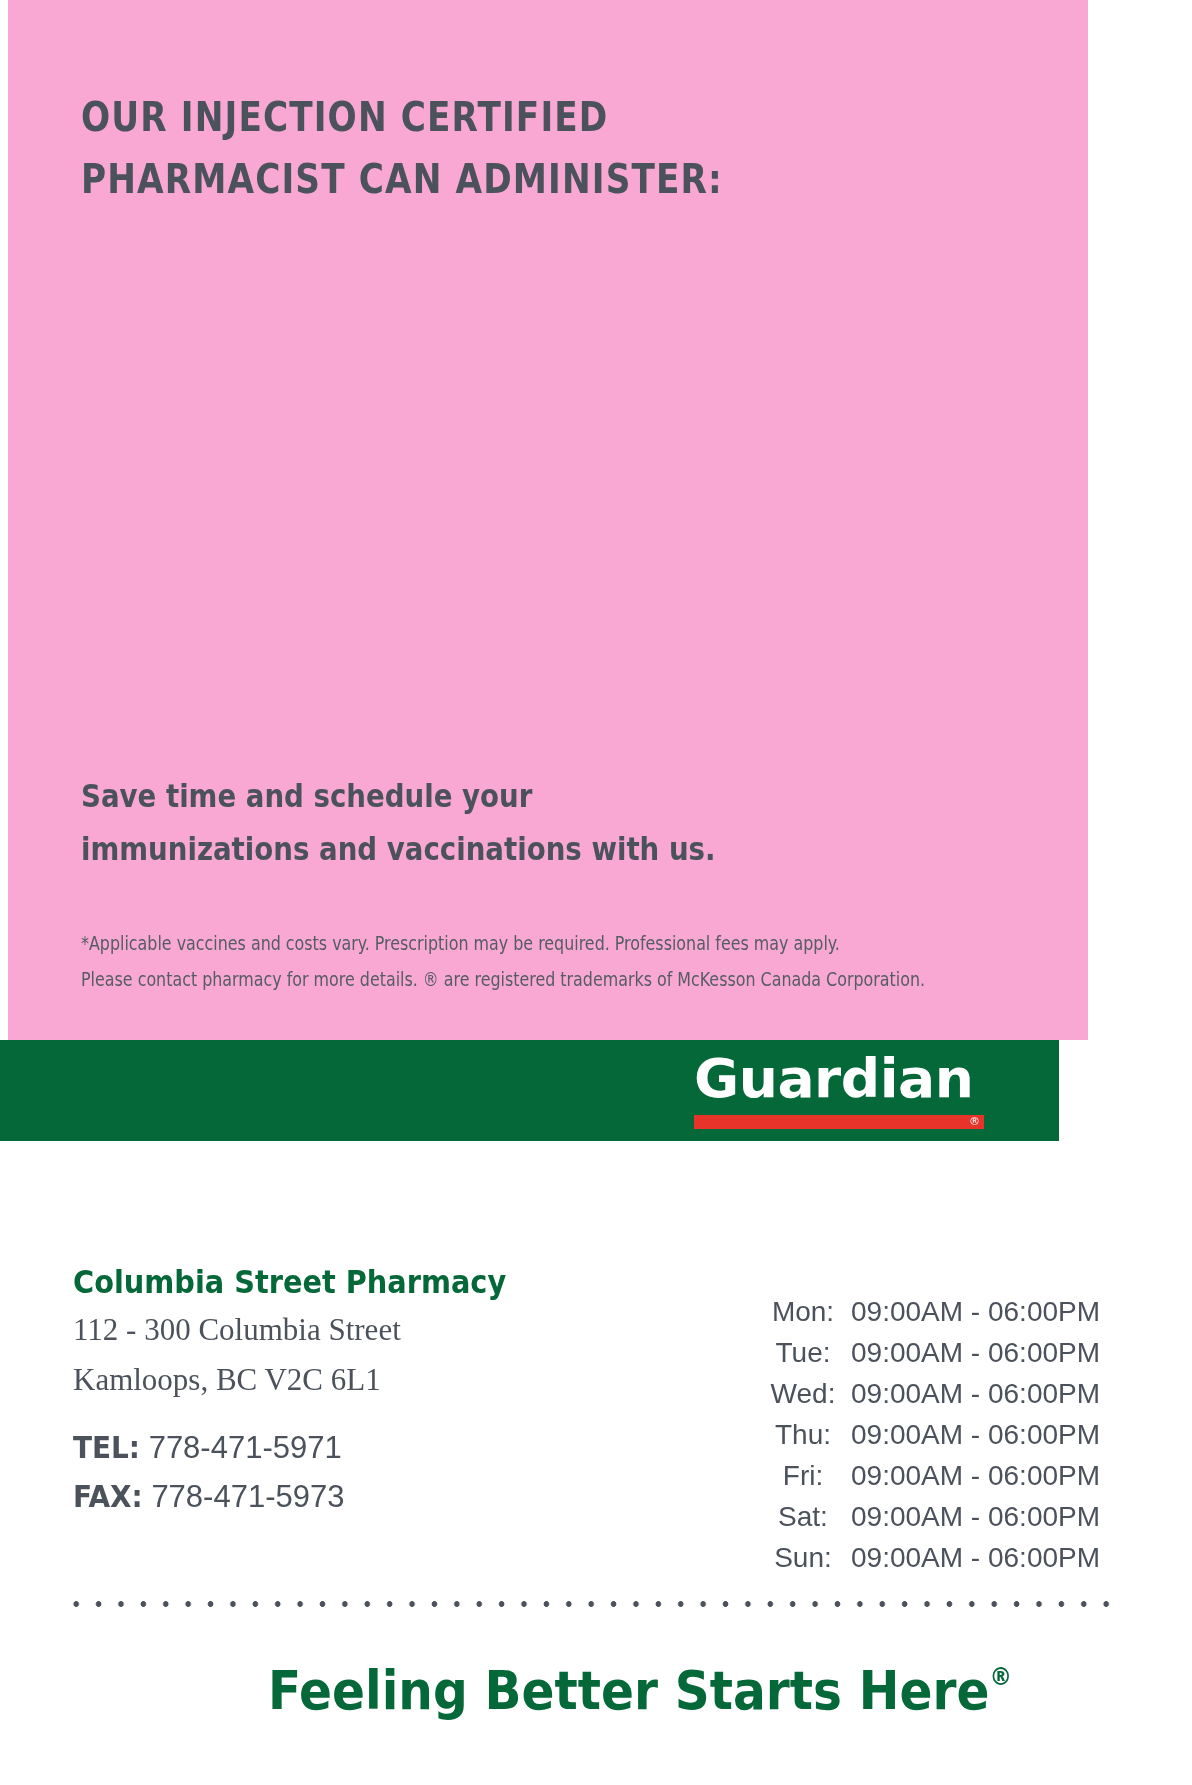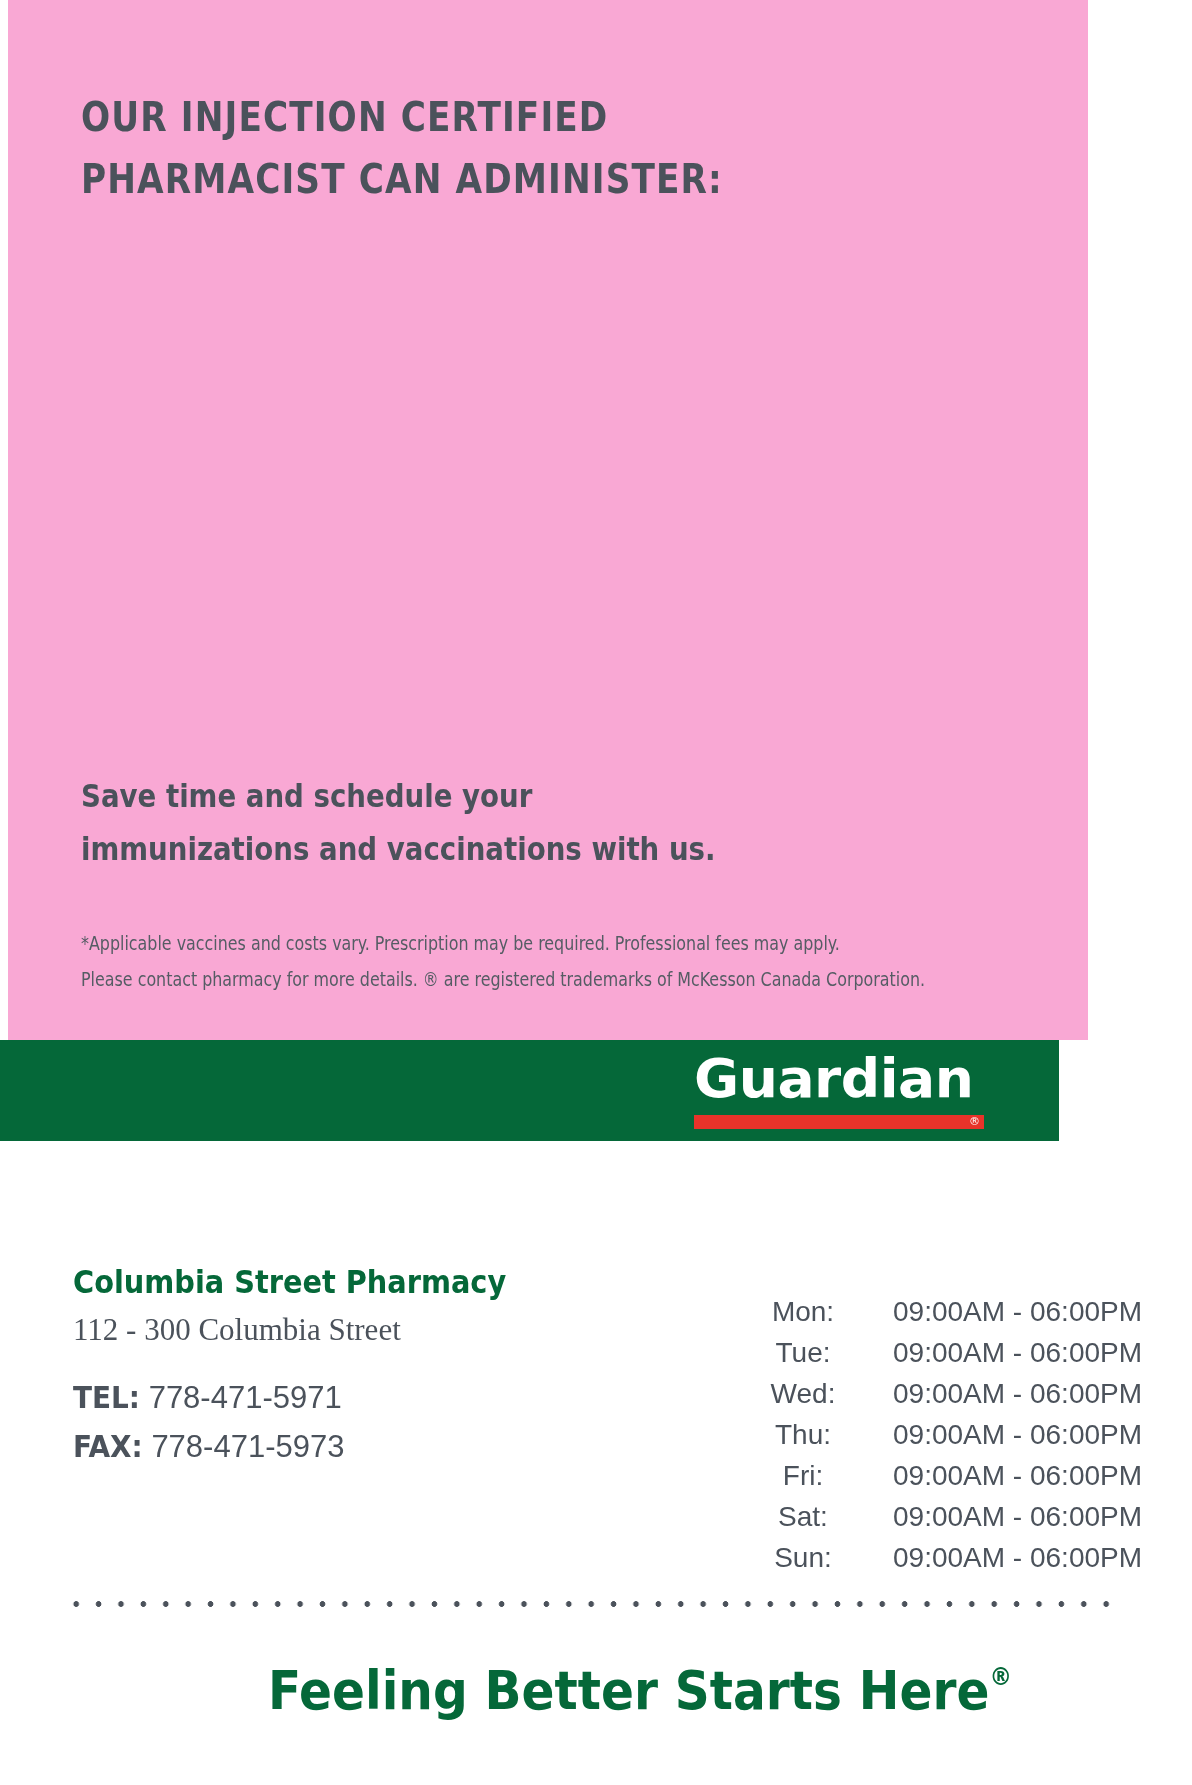--- a/index.html
+++ b/index.html
@@ -187,21 +187,21 @@
   .hours-row {
     display: flex;
     align-items: baseline;
     font-family: "Liberation Sans", sans-serif;
     font-size: 28px;
     line-height: 41px;
     color: #4b525b;
     white-space: nowrap;
   }
   .hours-day { width: 96px; flex: 0 0 96px; text-align: center; }
-  .hours-time { flex: 1 1 auto; margin-left: 42px; }
+  .hours-time { flex: 1 1 auto; }
 
   
   .dotted-divider {
     position: absolute;
     left: 65px;
     top: 459px;
     width: 1055px;
     height: 8px;
     background-image: radial-gradient(circle, #4b525b 2.6px, rgba(0,0,0,0) 3.1px);
     background-size: 22.4px 8px;
@@ -260,20 +260,21 @@
     <div class="brand-underline"></div>
     <div class="brand-reg">®</div>
   </div>
 </div>
 
 <div class="bottom-panel">
 
   <div class="store-block">
     <div class="store-name">Columbia Street Pharmacy</div>
     <span class="store-addr-line">112 - 300 Columbia Street</span>
+    <span class="store-addr-line">Kamloops, BC V2C 6L1</span>
 
     <div class="contact-block">
       <span class="contact-row"><span class="lbl">TEL:</span> <span>778-471-5971</span></span>
       <span class="contact-row"><span class="lbl">FAX:</span> <span>778-471-5973</span></span>
     </div>
   </div>
 
   <div class="hours-block">
     <div class="hours-row">
       <span class="hours-day">Mon:</span>

